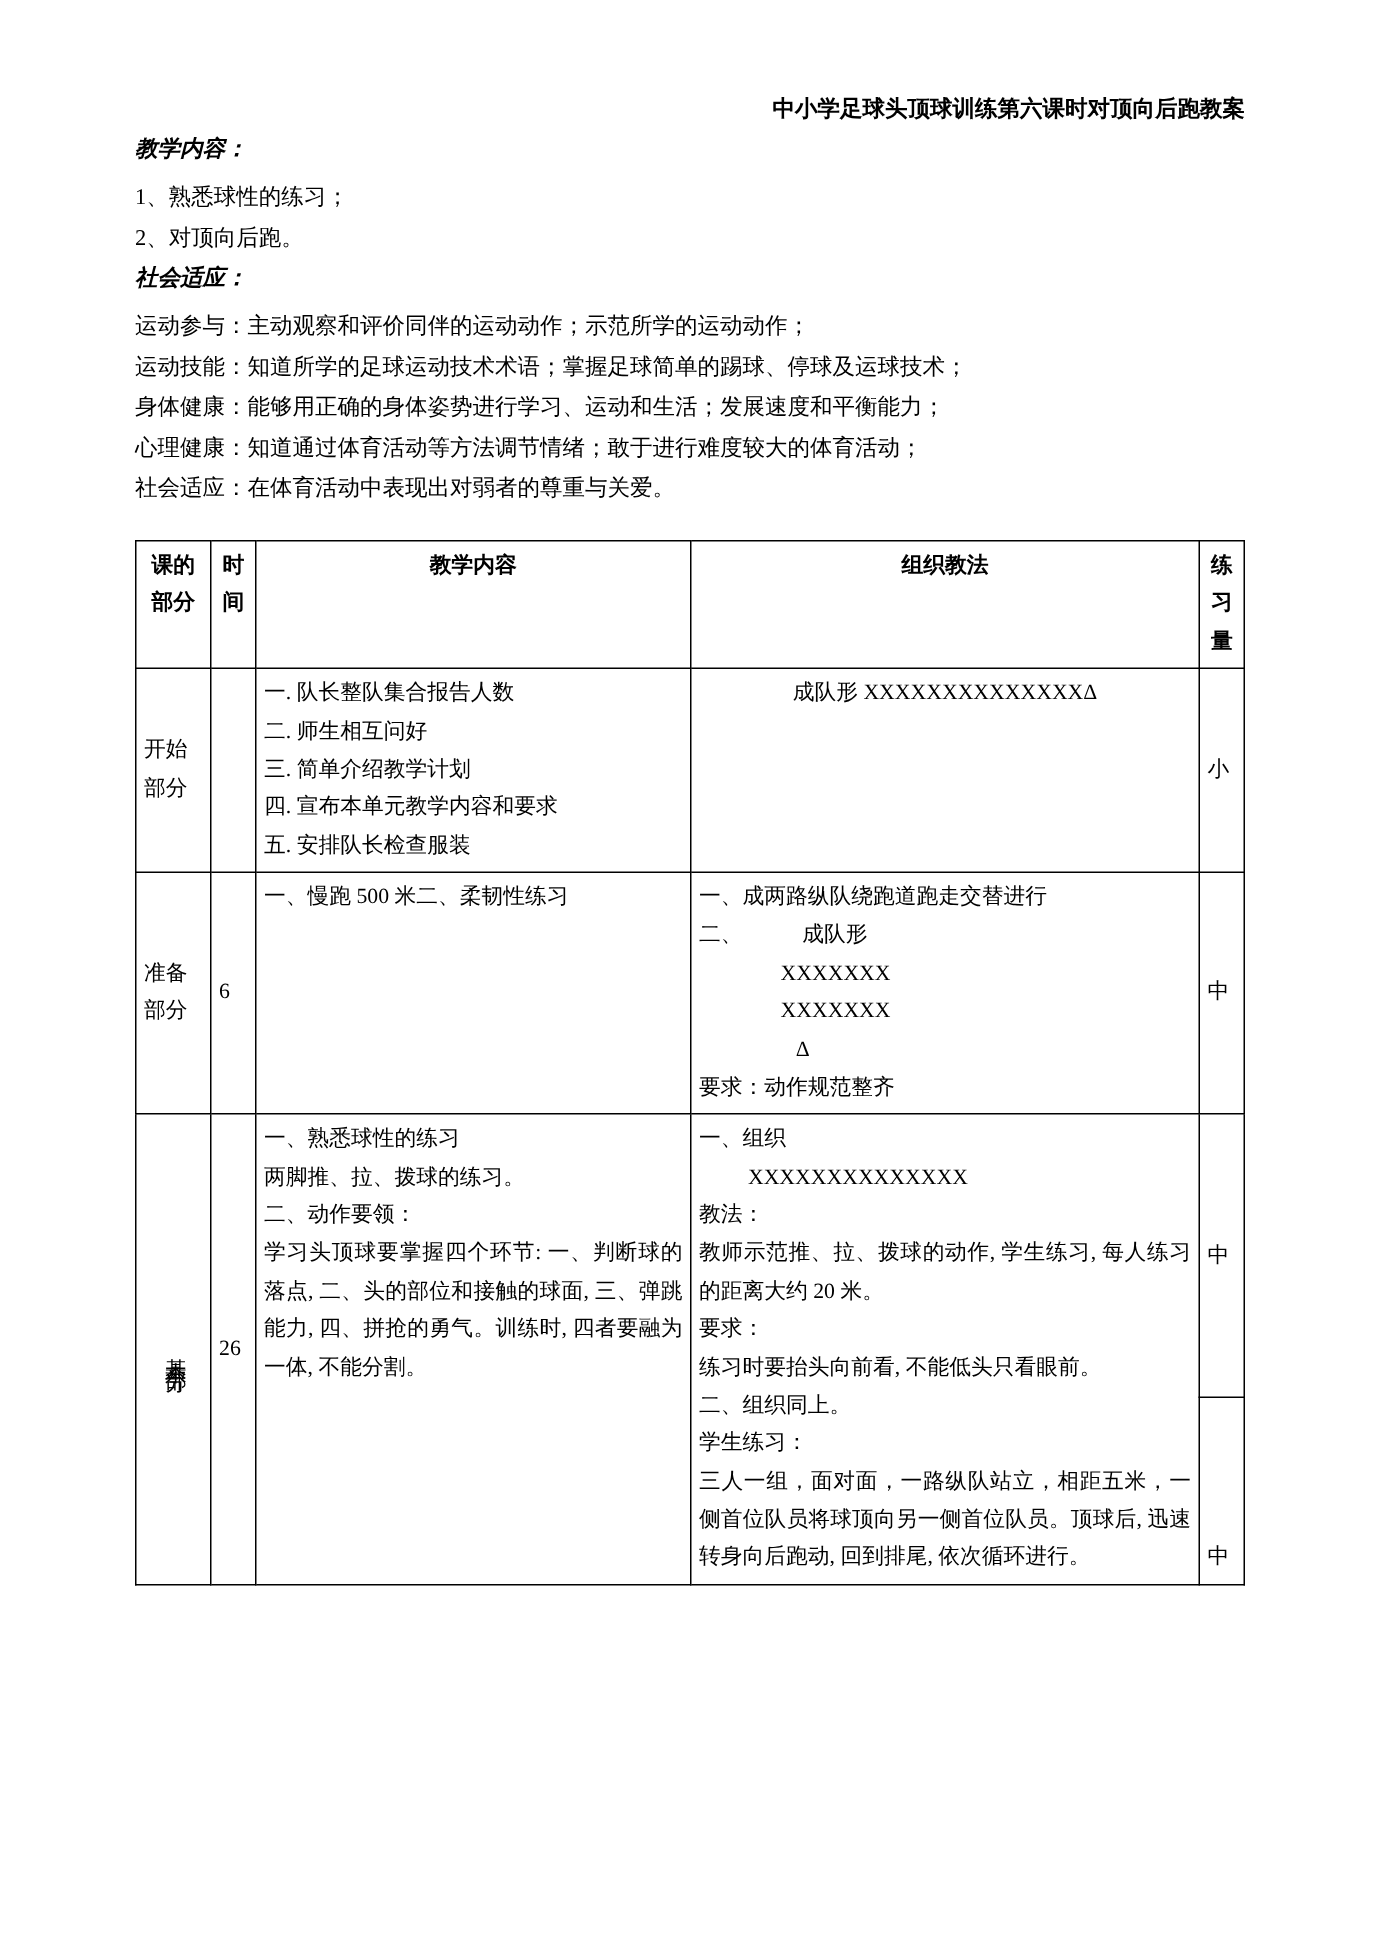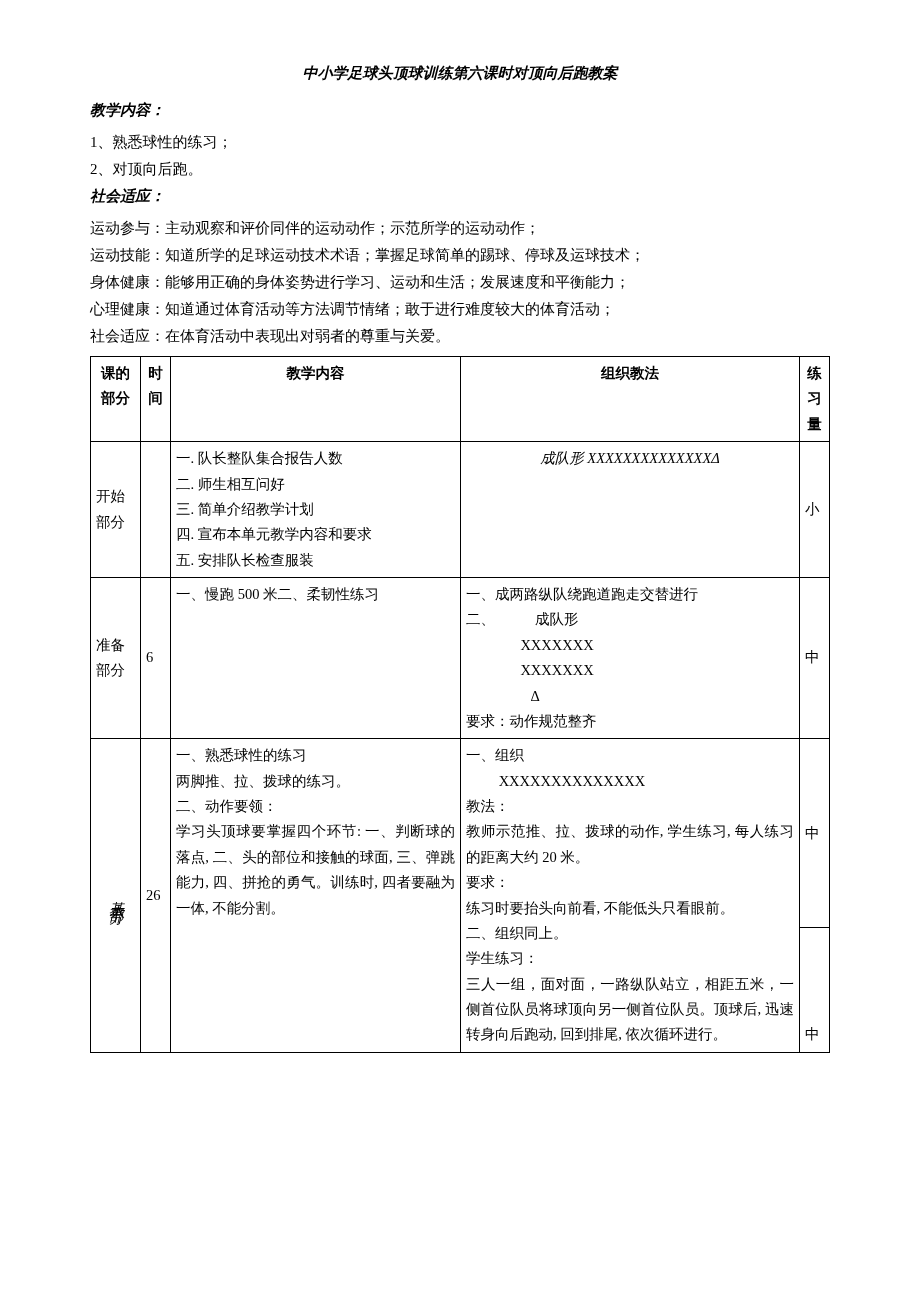--- a/index.html
+++ b/index.html
@@ -7,36 +7,34 @@
       margin: 0;
       padding: 60px 90px;
       background: #fff;
       color: #000;
       font-size: 15px;
       line-height: 1.8;
       width: 920px;
       box-sizing: border-box;
     }
     .title {
-      text-align: center;
+      text-align: right;
       font-weight: bold;
-      margin-bottom: 10px;
-      font-style: italic;
     }
     .section-label {
       font-weight: bold;
     }
     .intro-block {
       margin-bottom: 5px;
       font-style: italic;
     }
     table {
       border-collapse: collapse;
       width: 100%;
-      margin-top: 6px;
+      margin-top: 20px;
       table-layout: fixed;
       padding-left: 30px;
     }
     th, td {
       border: 1px solid #000;
       padding: 4px 5px;
       vertical-align: top;
       font-size: 14.5px;
       line-height: 1.75;
     }
@@ -49,21 +47,21 @@
     .col-content { width: 290px; }
     .col-method { width: auto; }
     .col-load { width: 30px; }
     .v-text {
       writing-mode: vertical-rl;
       text-orientation: upright;
       text-align: center;
       margin: 0 auto;
       letter-spacing: 3px;
     }
-    .center { text-align: center; font-style: italic; }
+    .center { text-align: center; }
     .vmid { vertical-align: middle; }
     td p { margin: 0; }
   </style>
 </head>
 <body>
 
 <div class="title">中小学足球头顶球训练第六课时对顶向后跑教案</div>
 
 <div class="intro-block">
   <span class="section-label">教学内容：</span>

